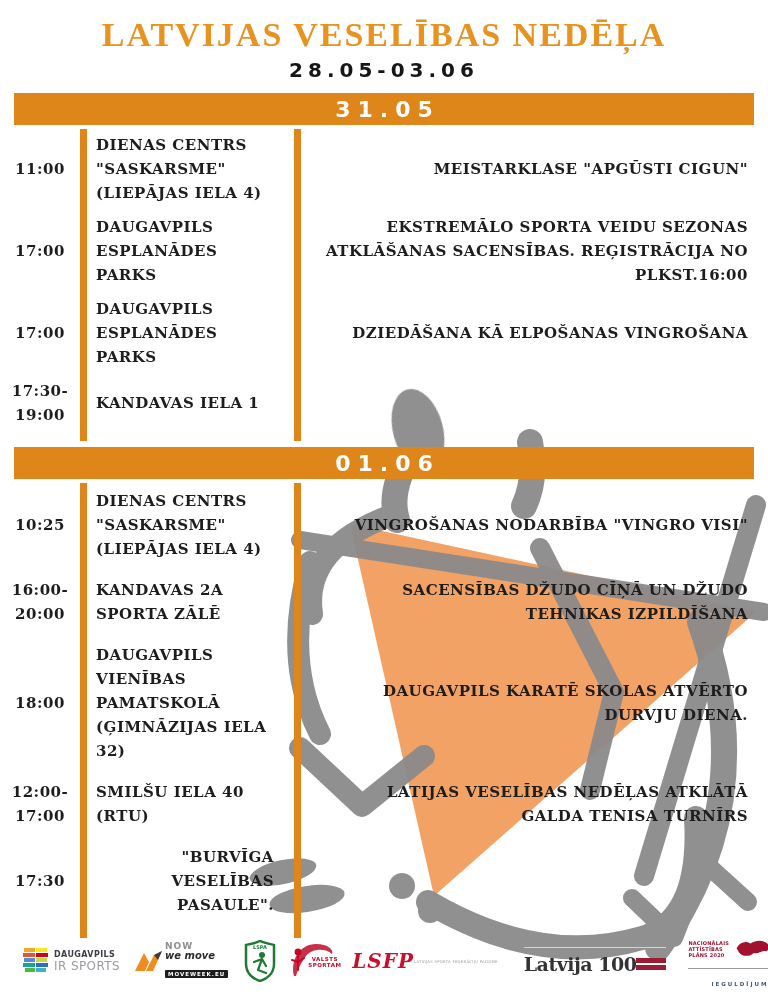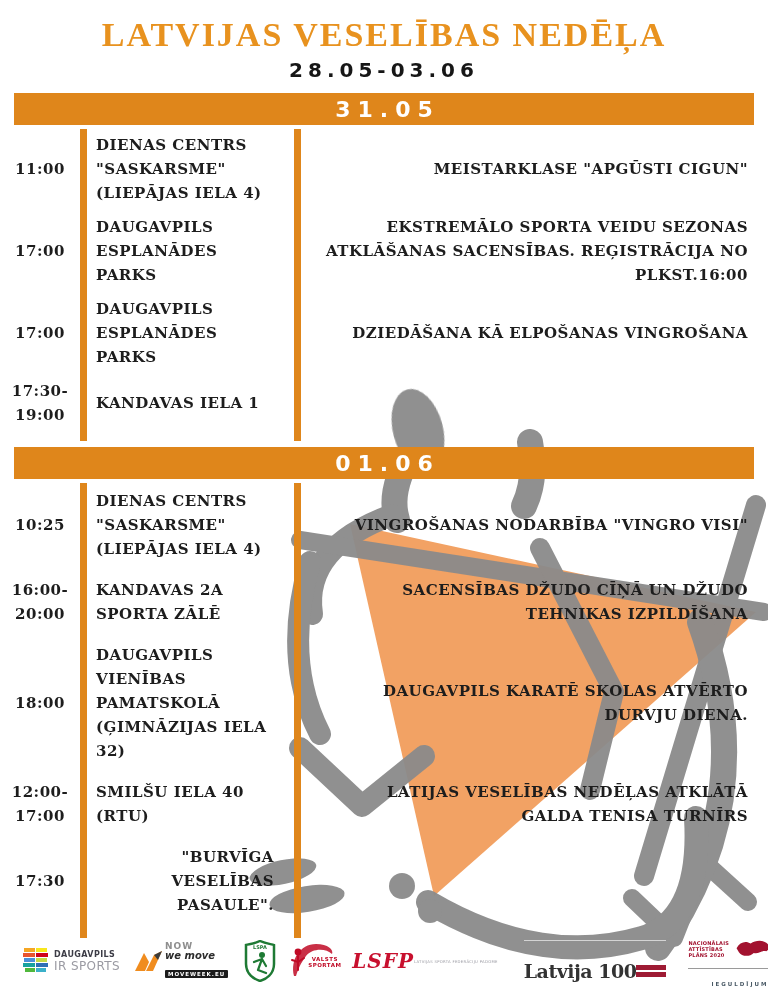--- a/index.html
+++ b/index.html
@@ -75,21 +75,21 @@
   .lg-lspa{margin-left:16px;}
   .lg-vs{margin-left:10px; position:relative;}
   .vs-text{position:absolute; left:22px; top:16px; text-align:center;}
   .vs-text div{font-size:5.5px; font-weight:bold; color:#c00a26; letter-spacing:.5px; line-height:6px;}
   .lg-lsfp{margin-left:14px; align-items:center;text-align:right;}
   .lsfp-main{
     font-family:"DejaVu Serif", serif; font-style:italic; font-weight:bold;
     font-size:20px; line-height:20px; color:#c8102e; letter-spacing:1px;
   }
   .lsfp-sub{font-size:3.8px; color:#9a9aa2; letter-spacing:.3px; margin-top:1px;}
-  .lg-l100{margin-left:26px; border-top:1px solid #d4d4d4; padding-top:19px; gap:0;align-items:center;}
+  .lg-l100{margin-left:26px; border-top:1px solid #d4d4d4; padding-top:5px; gap:0;align-items:center;}
   .l100-text{
     font-family:"DejaVu Serif", serif; font-weight:bold; font-size:19px; color:#333;
     letter-spacing:-0.5px;
   }
   .l100-flag{display:flex; flex-direction:column; gap:2px;}
   .l100-flag i{display:block; width:30px; height:5px; background:#9e1b34;}
   .funding{margin-left:22px; display:flex; flex-direction:column;}
   .funding-row{display:flex; align-items:center; gap:6px;}
   .nap-text div{font-size:5px; font-weight:bold; color:#a2122f; line-height:6px; letter-spacing:.2px;}
   .v-divider{width:1px; height:32px; background:#c3c3c3;}

